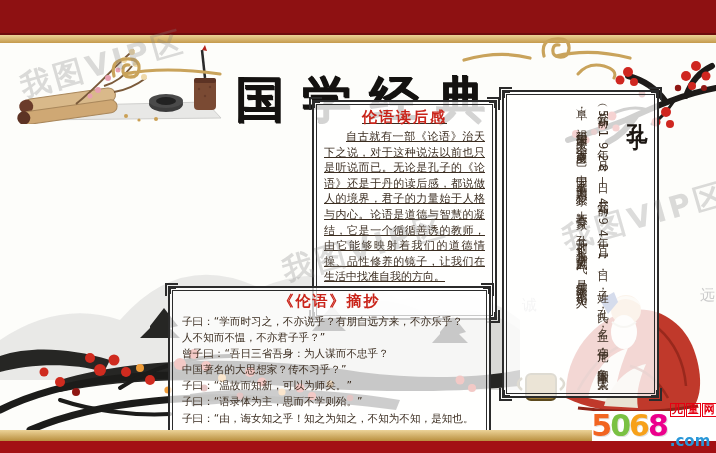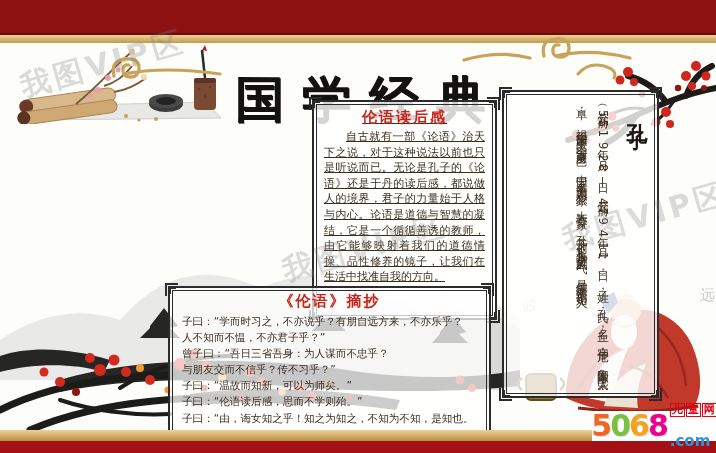--- a/index.html
+++ b/index.html
@@ -234,23 +234,23 @@
 
   <section class="panel excerpt-panel">
     <i class="knot tl"></i>
     <i class="knot tr"></i>
     <i class="knot bl"></i>
     <i class="knot br"></i>
     <h2 class="panel-title">《伦语》摘抄</h2>
     <p class="x-line">子曰：“学而时习之，不亦说乎？有朋自远方来，不亦乐乎？</p>
     <p class="x-line">人不知而不愠，不亦君子乎？”</p>
     <p class="x-line">曾子曰：“吾日三省吾身：为人谋而不忠乎？</p>
-    <p class="x-line">与朋友交而不信乎？传不习乎？”</p>
+    <p class="x-line">中国著名的大思想家？传不习乎？”</p>
     <p class="x-line">子曰：“温故而知新，可以为师矣。”</p>
-    <p class="x-line">子曰：“伦语读后感，思而不学则殆。”</p>
+    <p class="x-line">子曰：“语录体为主，思而不学则殆。”</p>
     <p class="x-line">子曰：“由，诲女知之乎！知之为知之，不知为不知，是知也。</p>
   </section>
 
   <aside class="panel right-panel">
     <i class="knot tl"></i>
     <i class="knot tr"></i>
     <i class="knot bl"></i>
     <i class="knot br"></i>
     <div class="v-wrap">
       <h2 class="v-title">孔子</h2>

